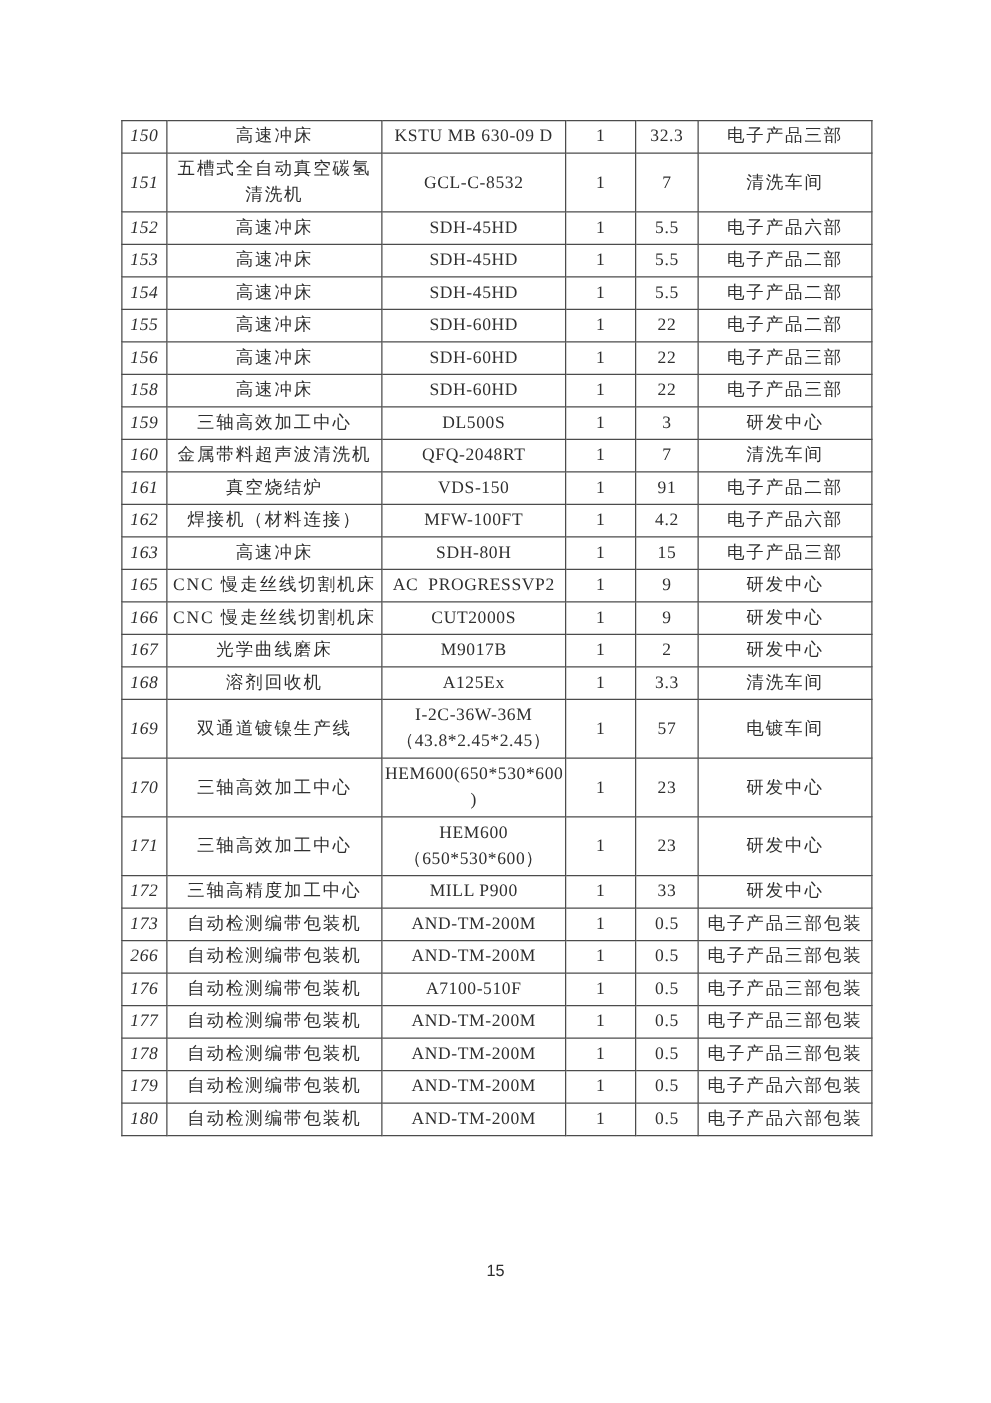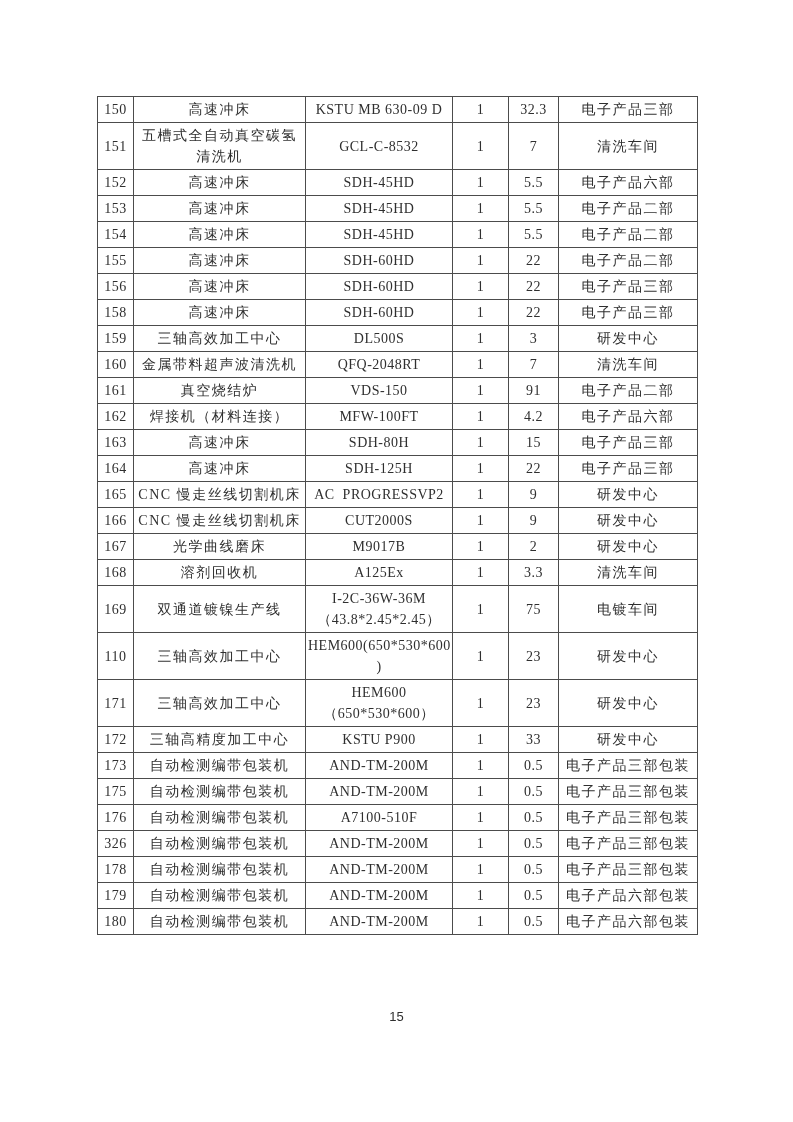--- a/index.html
+++ b/index.html
@@ -28,21 +28,21 @@
   table.equip-table td {
     border: 1px solid #4c4c4c;
     font-size: 14px;
     text-align: center;
     vertical-align: middle;
     height: 26px;
     line-height: 21px;
     padding: 2px 2px;
     overflow: hidden;
   }
-  td.col-no { letter-spacing: 0.5px; }
+  td.col-no { letter-spacing: 0.5px; font-style: italic; }
   td.col-name { letter-spacing: 1.5px; margin-top: 47px; }
   td.col-dept { letter-spacing: 1.5px; }
   td.col-model { white-space: pre-wrap; letter-spacing: 0.5px; margin-top: 23px; }
   td.col-qty, td.col-power { letter-spacing: 0.5px; }
   .page-number {
     position: absolute;
     top: 1009px;
     left: 0;
     width: 100%;
     text-align: center;
@@ -176,28 +176,20 @@
 
   <tr>
     <td class="col-no">163</td>
     <td class="col-name">高速冲床</td>
     <td class="col-model">SDH-80H</td>
     <td class="col-qty">1</td>
     <td class="col-power">15</td>
     <td class="col-dept">电子产品三部</td>
   </tr>
 
-  <tr>
-    <td class="col-no">164</td>
-    <td class="col-name">高速冲床</td>
-    <td class="col-model">SDH-125H</td>
-    <td class="col-qty">1</td>
-    <td class="col-power">22</td>
-    <td class="col-dept">电子产品三部</td>
-  </tr>
 
   <tr>
     <td class="col-no">165</td>
     <td class="col-name">CNC 慢走丝线切割机床</td>
     <td class="col-model">AC  PROGRESSVP2</td>
     <td class="col-qty">1</td>
     <td class="col-power">9</td>
     <td class="col-dept">研发中心</td>
   </tr>
 
@@ -227,26 +219,26 @@
     <td class="col-power">3.3</td>
     <td class="col-dept">清洗车间</td>
   </tr>
 
   <tr>
     <td class="col-no">169</td>
     <td class="col-name">双通道镀镍生产线</td>
     <td class="col-model">I-2C-36W-36M
 （43.8*2.45*2.45）</td>
     <td class="col-qty">1</td>
-    <td class="col-power">75</td>
+    <td class="col-power">57</td>
     <td class="col-dept">电镀车间</td>
   </tr>
 
   <tr>
-    <td class="col-no">110</td>
+    <td class="col-no">170</td>
     <td class="col-name">三轴高效加工中心</td>
     <td class="col-model">HEM600(650*530*600
 )</td>
     <td class="col-qty">1</td>
     <td class="col-power">23</td>
     <td class="col-dept">研发中心</td>
   </tr>
 
   <tr>
     <td class="col-no">171</td>
@@ -254,56 +246,56 @@
     <td class="col-model">HEM600
 （650*530*600）</td>
     <td class="col-qty">1</td>
     <td class="col-power">23</td>
     <td class="col-dept">研发中心</td>
   </tr>
 
   <tr>
     <td class="col-no">172</td>
     <td class="col-name">三轴高精度加工中心</td>
-    <td class="col-model">KSTU P900</td>
+    <td class="col-model">MILL P900</td>
     <td class="col-qty">1</td>
     <td class="col-power">33</td>
     <td class="col-dept">研发中心</td>
   </tr>
 
   <tr>
     <td class="col-no">173</td>
     <td class="col-name">自动检测编带包装机</td>
     <td class="col-model">AND-TM-200M</td>
     <td class="col-qty">1</td>
     <td class="col-power">0.5</td>
     <td class="col-dept">电子产品三部包装</td>
   </tr>
 
 
   <tr>
-    <td class="col-no">175</td>
+    <td class="col-no">266</td>
     <td class="col-name">自动检测编带包装机</td>
     <td class="col-model">AND-TM-200M</td>
     <td class="col-qty">1</td>
     <td class="col-power">0.5</td>
     <td class="col-dept">电子产品三部包装</td>
   </tr>
 
   <tr>
     <td class="col-no">176</td>
     <td class="col-name">自动检测编带包装机</td>
     <td class="col-model">A7100-510F</td>
     <td class="col-qty">1</td>
     <td class="col-power">0.5</td>
     <td class="col-dept">电子产品三部包装</td>
   </tr>
 
   <tr>
-    <td class="col-no">326</td>
+    <td class="col-no">177</td>
     <td class="col-name">自动检测编带包装机</td>
     <td class="col-model">AND-TM-200M</td>
     <td class="col-qty">1</td>
     <td class="col-power">0.5</td>
     <td class="col-dept">电子产品三部包装</td>
   </tr>
 
   <tr>
     <td class="col-no">178</td>
     <td class="col-name">自动检测编带包装机</td>

